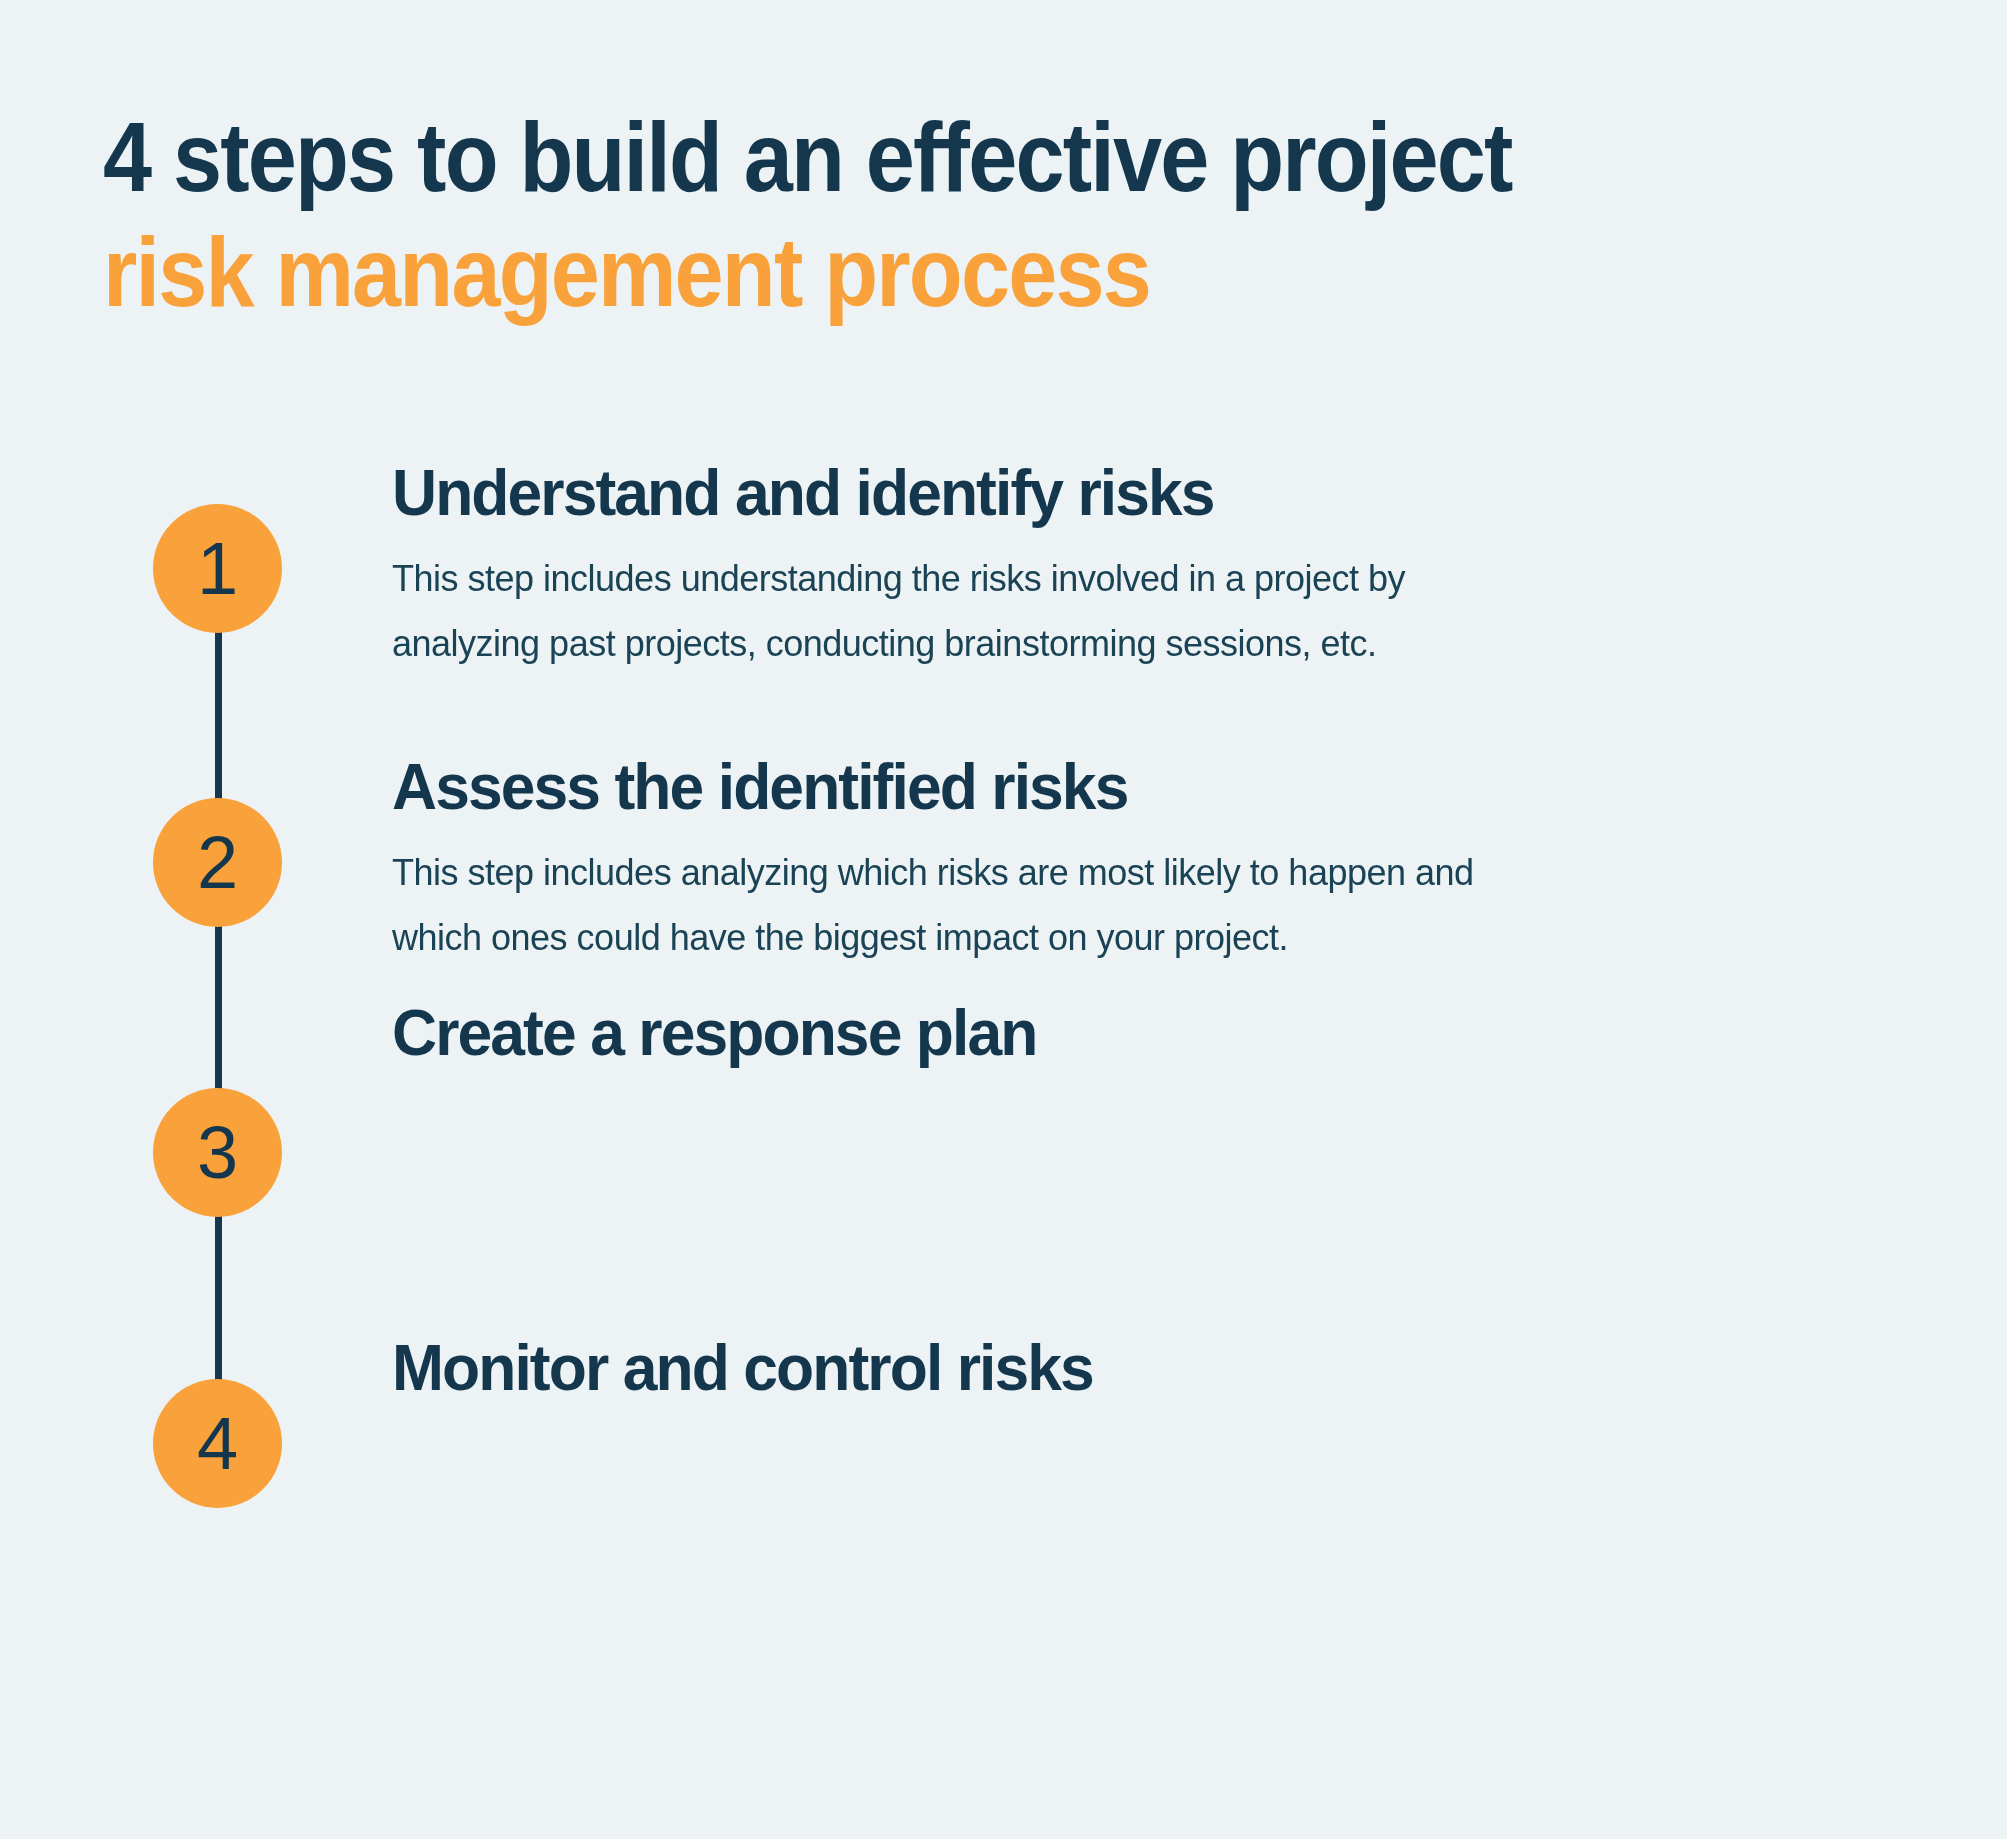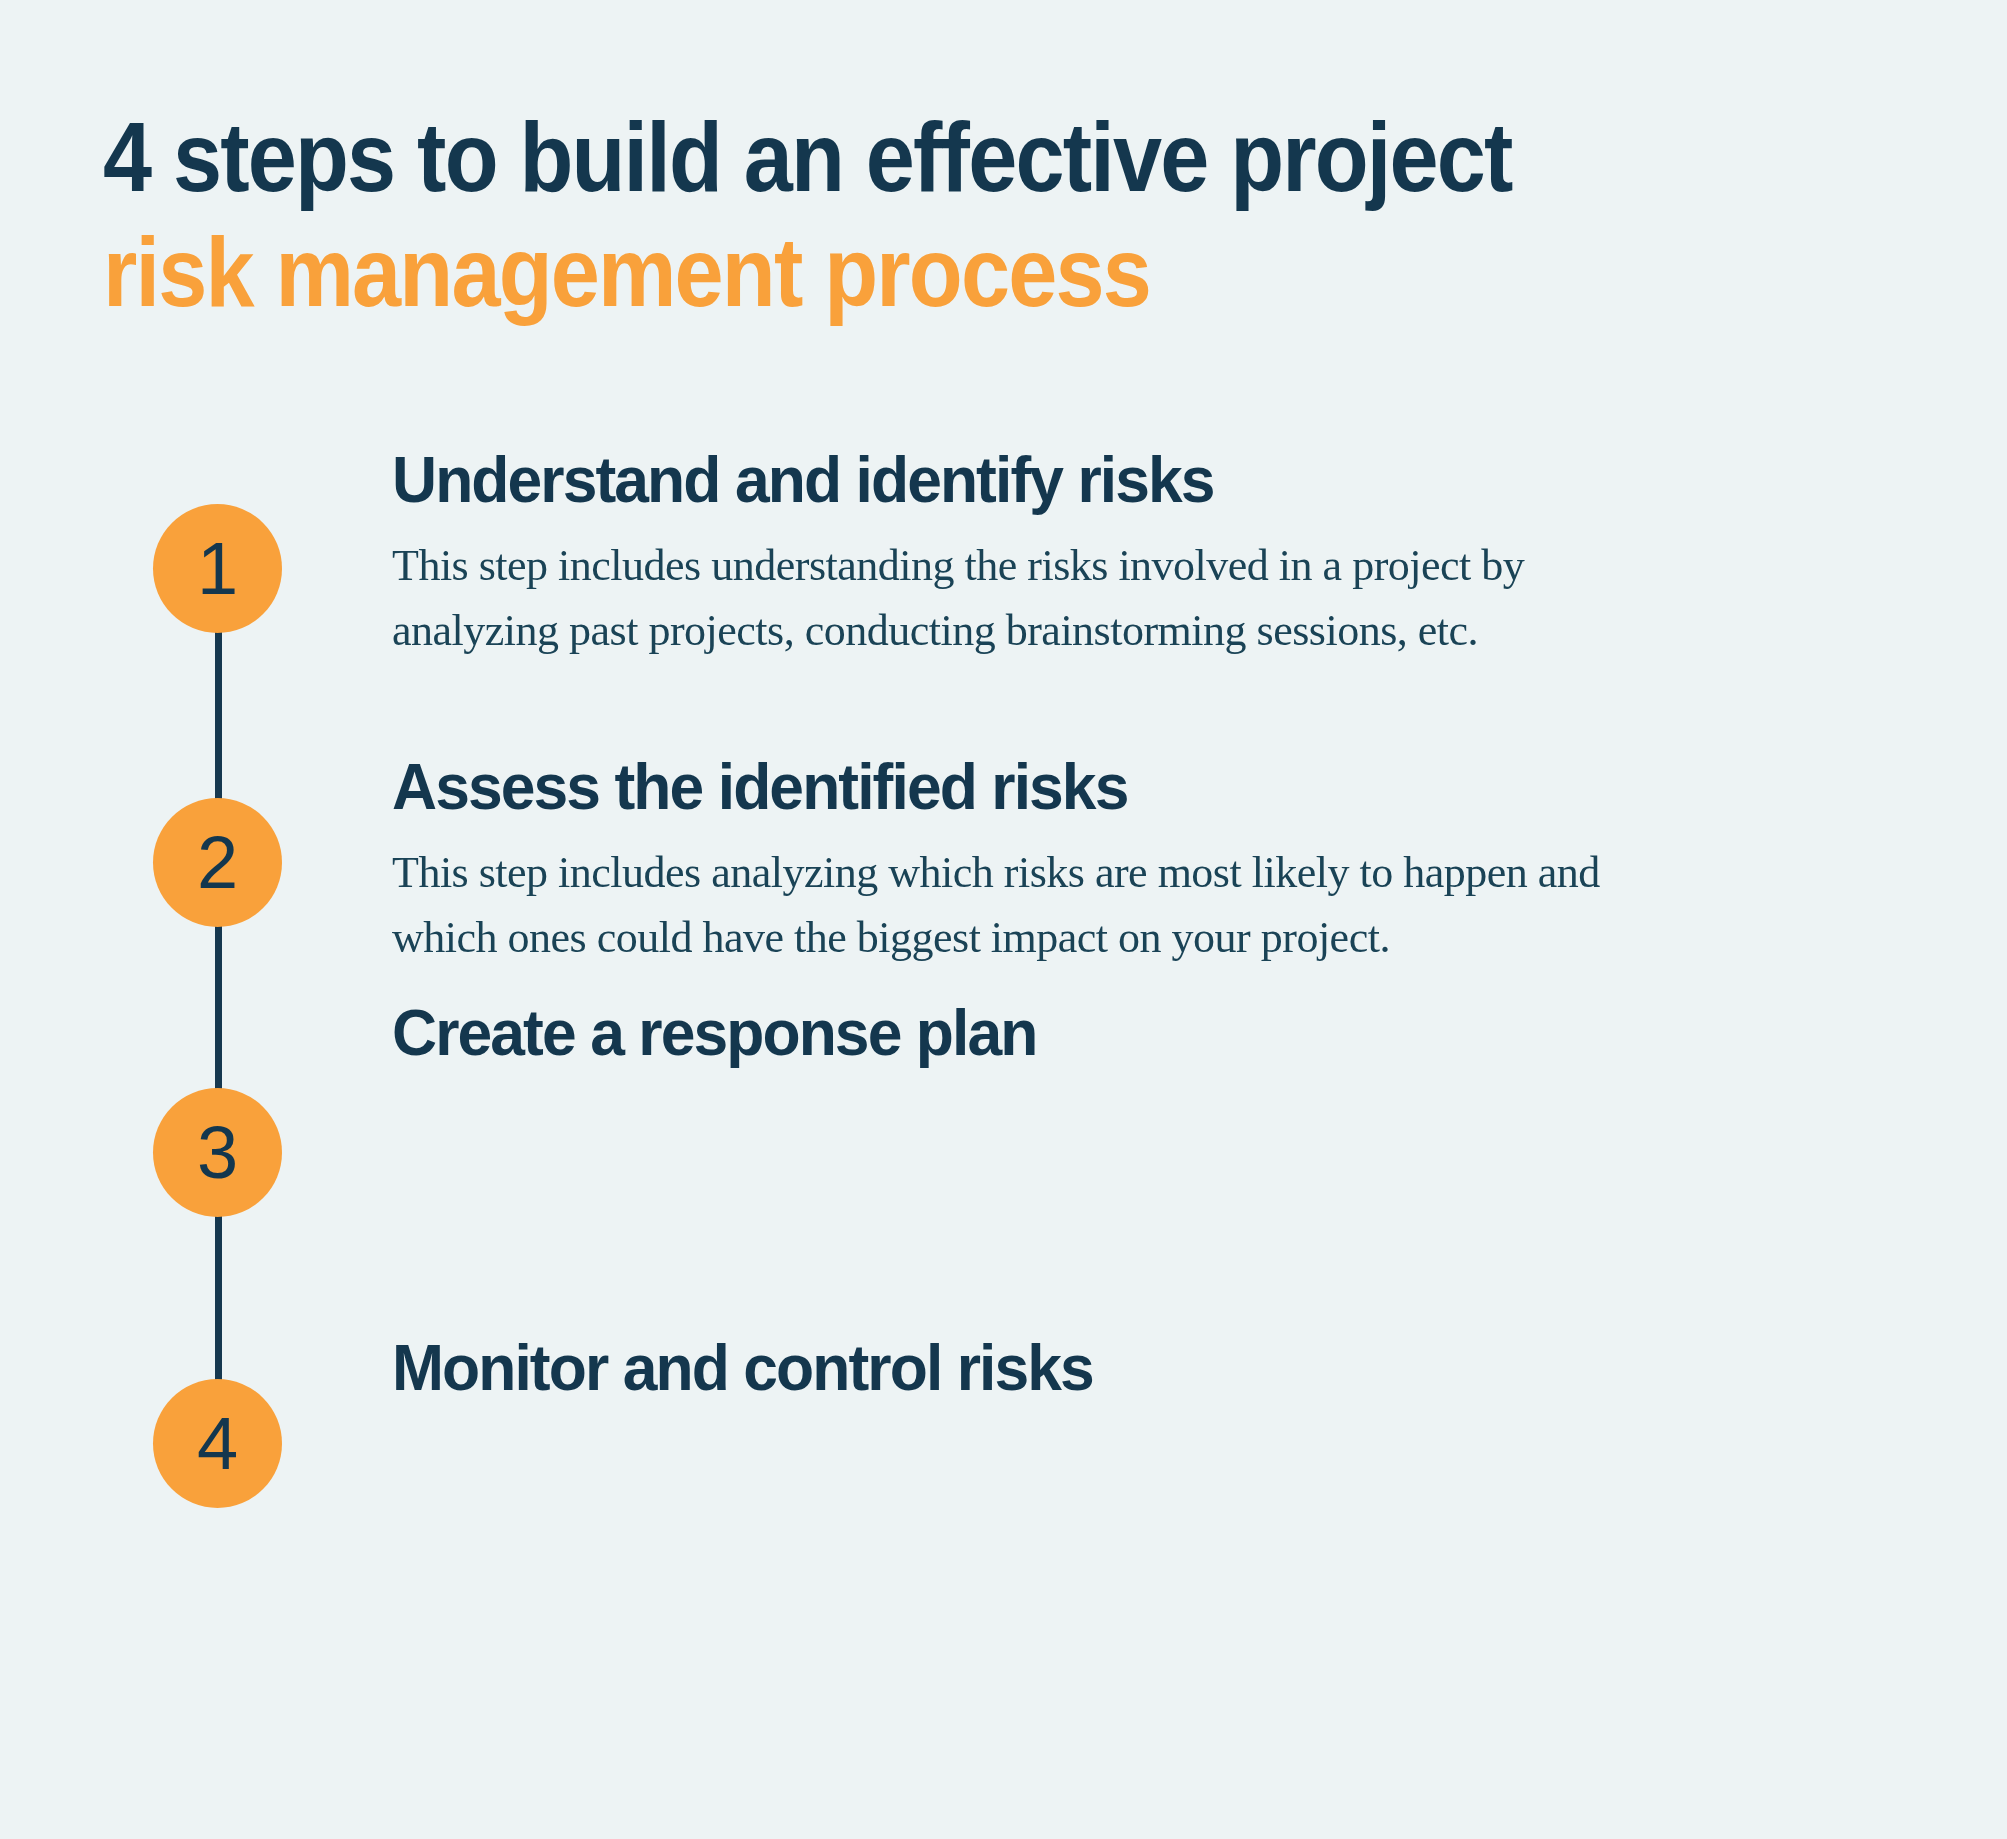--- a/index.html
+++ b/index.html
@@ -63,43 +63,42 @@
   .badge-2 { top: 774px; }
   .badge-3 { top: 1064px; }
   .badge-4 { top: 1355px; }
 
   
   .step-text {
     position: absolute;
     left: 392px;
     width: 1529px;
   }
-  .step-1 { top: 420px; }
+  .step-1 { top: 433px; }
   .step-2 { top: 727px; }
   .step-3 { top: 973px; }
   .step-4 { top: 1308px; }
 
   .step-heading {
     font-size: 65px;
     font-weight: bold;
     letter-spacing: -2px;
     color: #14374E;
     line-height: 71px;
     margin: 0 0 17.6px 0;
     transform: scaleX(0.96);
     transform-origin: left center;
     white-space: nowrap;
   }
   .step-desc {
-    font-size: 44px;
+    font-size: 36px;
     letter-spacing: -0.5px;
     color: #1A4356;
     line-height: 65px;
     white-space: nowrap;
-    font-family: Liberation Serif, serif;
   }
 
   
   .brand-logo {
     position: absolute;
     left: 1617px;
     top: 1703px;
     display: flex;
     align-items: center;
   }

